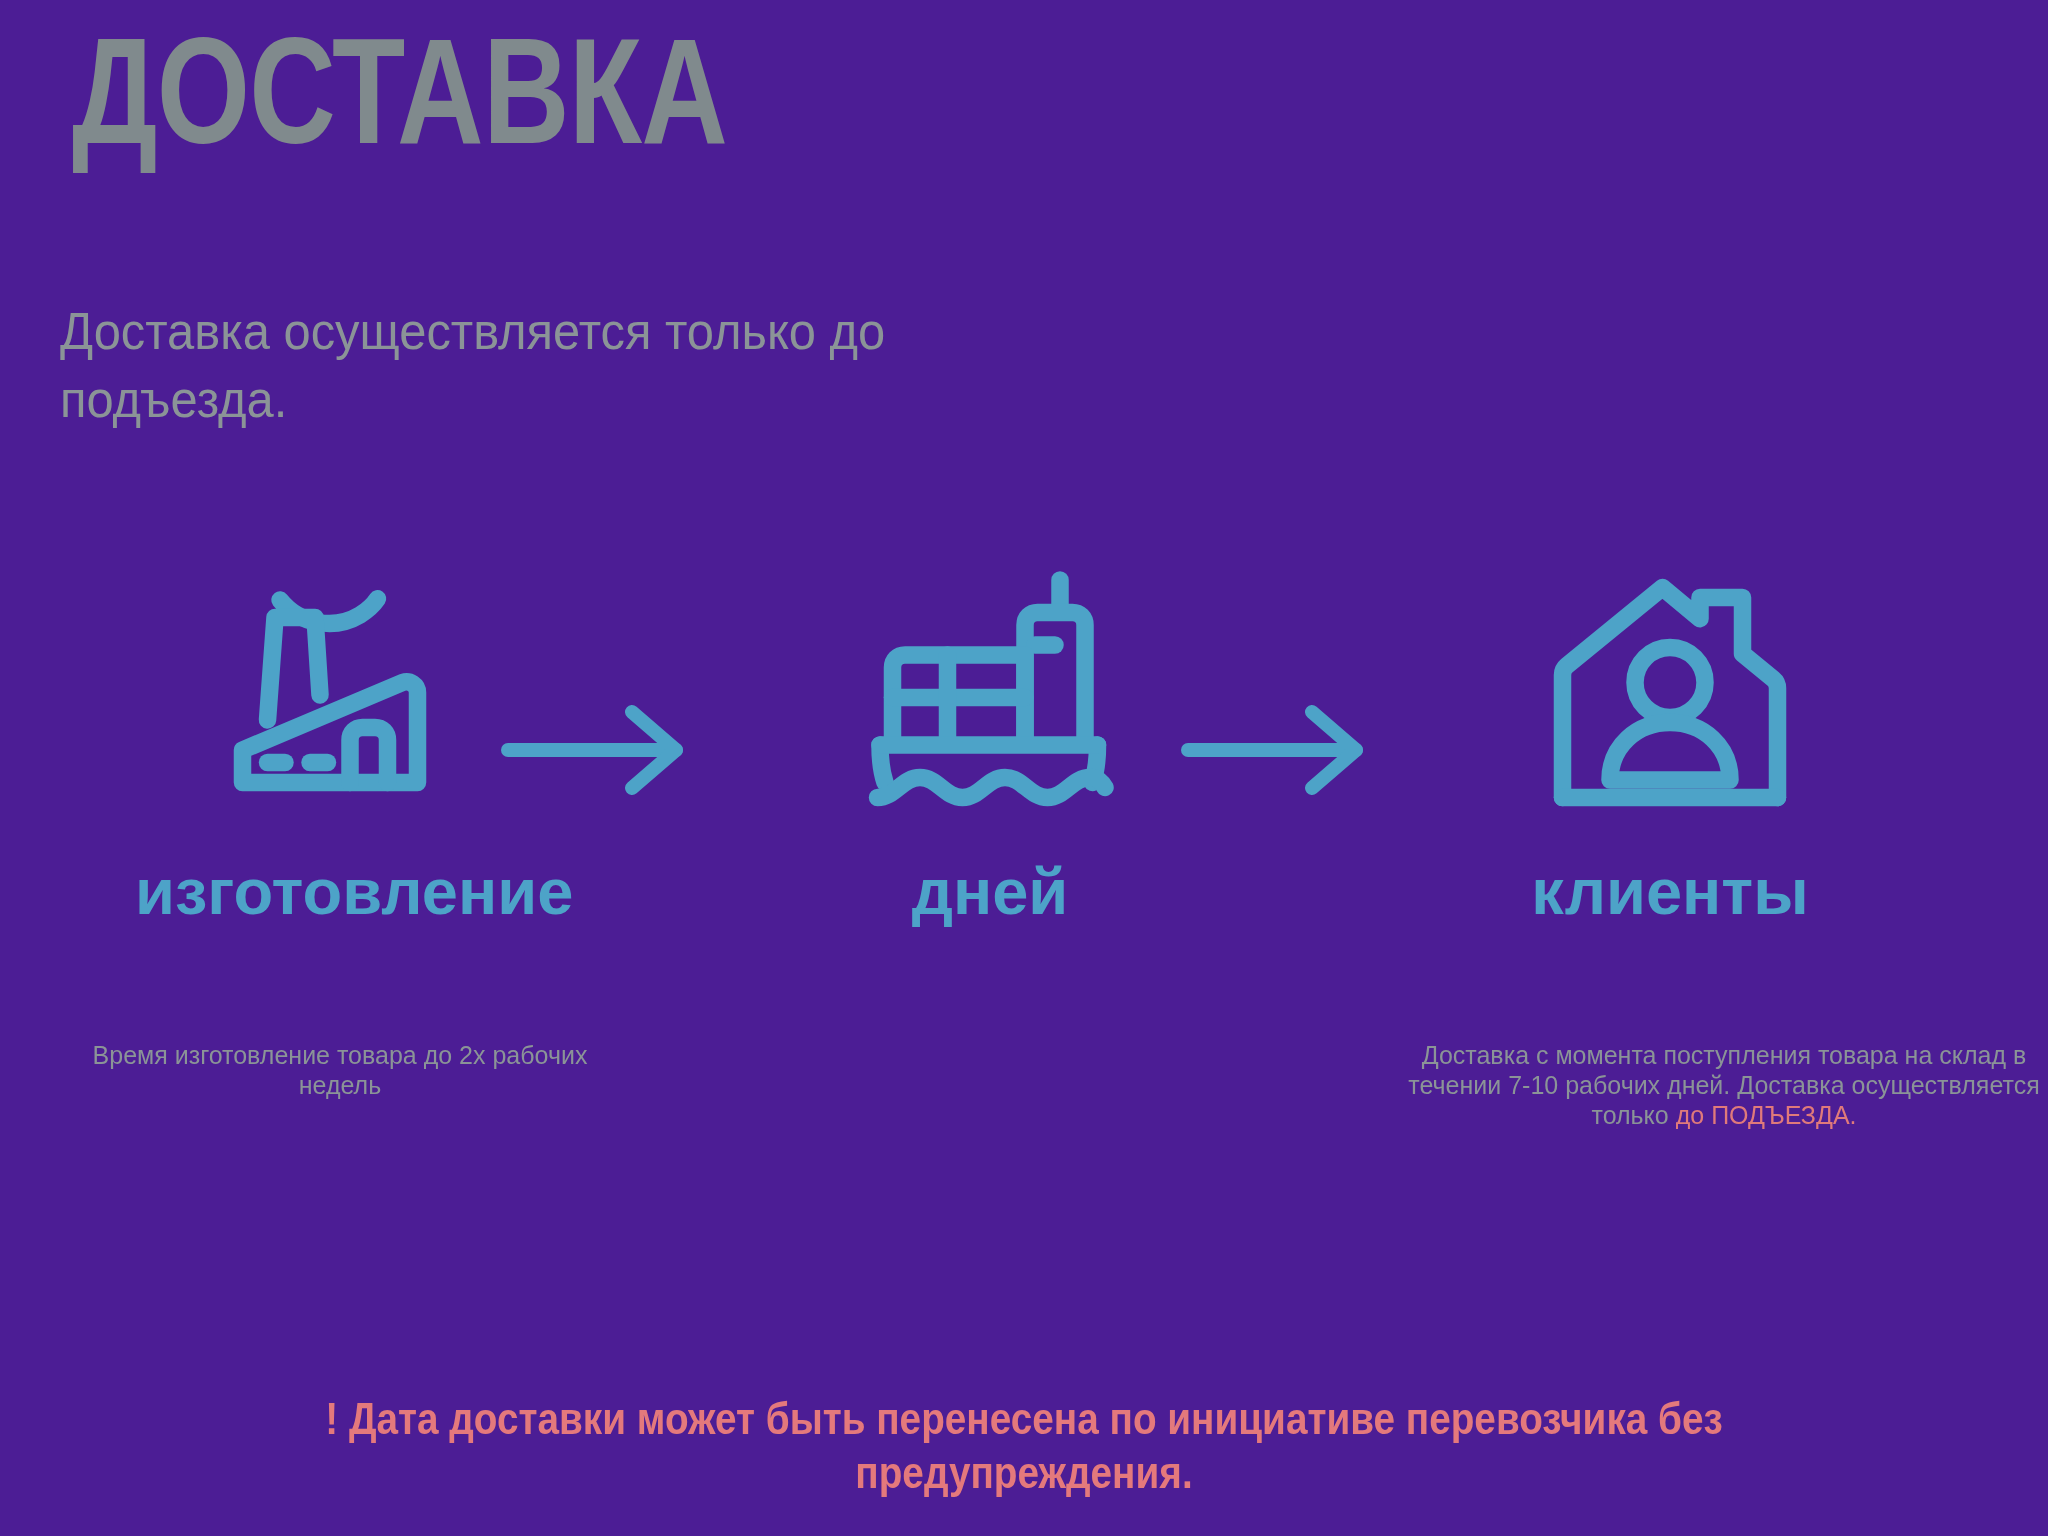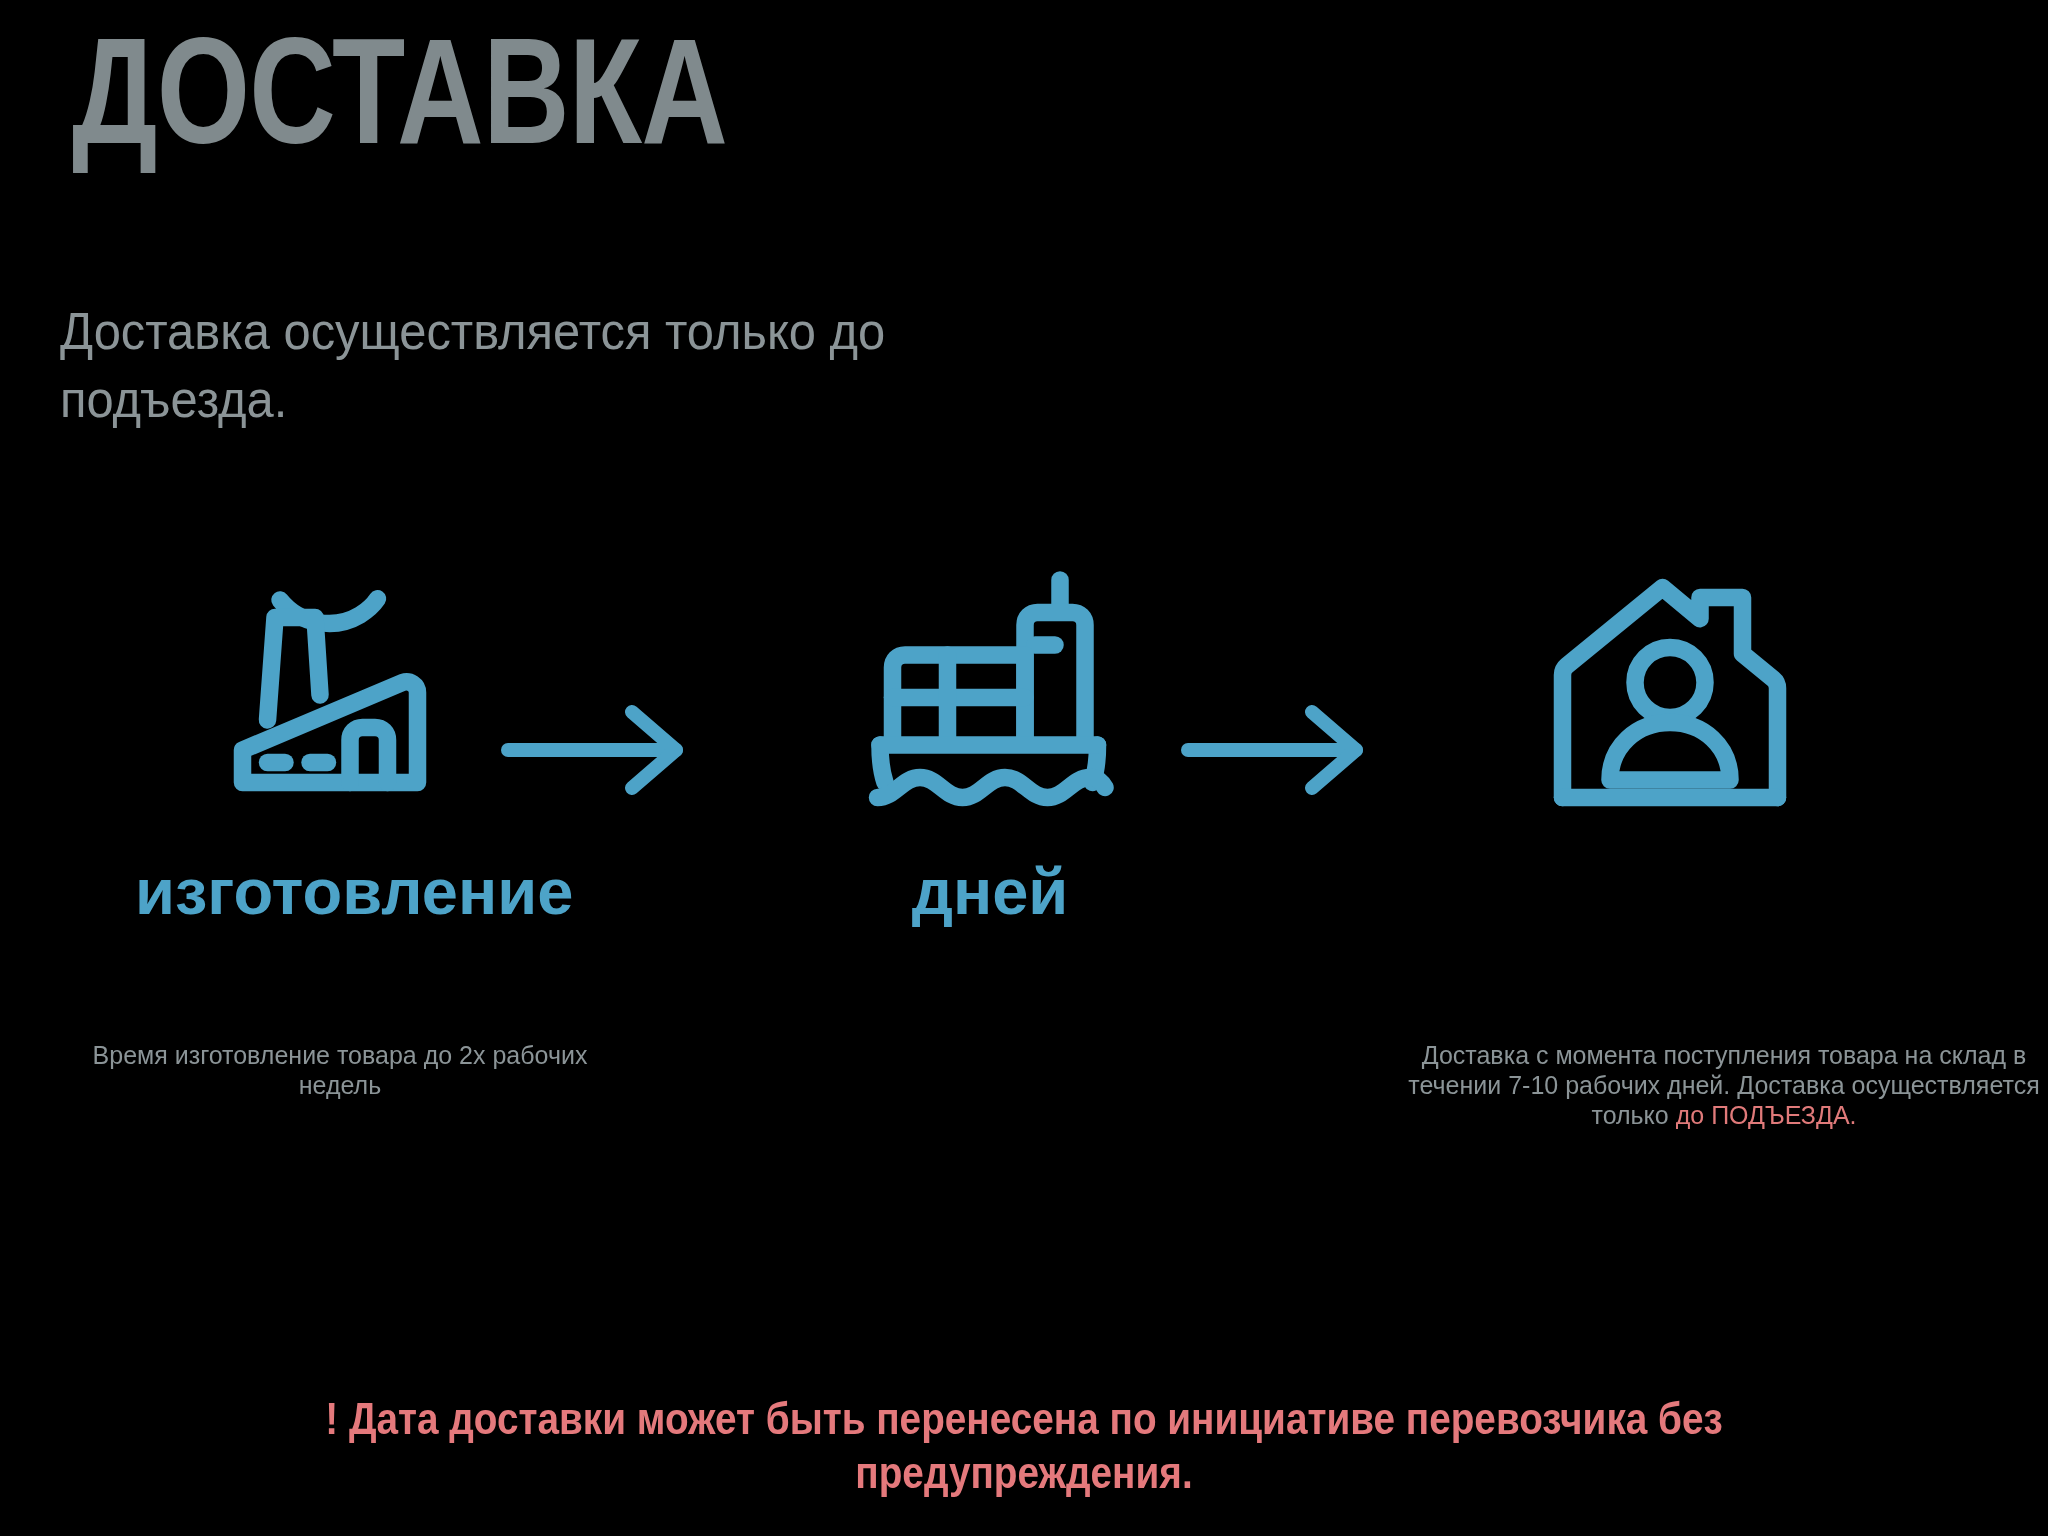--- a/index.html
+++ b/index.html
@@ -11,21 +11,21 @@
     width: 2048px;
     height: 1536px;
     overflow: hidden;
     font-family: "Liberation Sans", "DejaVu Sans", sans-serif;
     position: relative;
   }
 
   .slide {
     position: absolute;
     inset: 0;
-    background: #000000;
+    background: #4c1d95;
   }
 
   
   .page-title {
     position: absolute;
     left: 72px;
     top: 16px;
     font-size: 150px;
     line-height: 1.0;
     font-weight: bold;
@@ -184,20 +184,21 @@
       <svg width="250" height="250" viewBox="0 0 100 100" fill="none" stroke="#4da3c8" stroke-width="7" stroke-linecap="round" stroke-linejoin="round">
 
         <path d="M7 93 L7 44 C7 42.5, 7.6 41.2, 8.7 40.3 L47 9 L62 21.5 L62 13 L79 13 L79 35.5 L91.3 45.6 C92.4 46.5, 93 47.8, 93 49.3 L93 93"></path>
         <path d="M7 93 L93 93"></path>
 
         <circle cx="50" cy="47" r="14"></circle>
 
         <path d="M26 86 C26 72.5, 36.7 63, 50 63 C63.3 63, 74 72.5, 74 86 Z"></path>
       </svg>
     </div>
+    <div class="stage-label">клиенты</div>
   </div>
 
   <div class="desc desc-1">Время изготовление товара до 2х рабочих недель</div>
 
 
   <div class="desc desc-3">
     <span>Доставка с момента поступления товара на склад в течении 7-10 рабочих дней. Доставка осуществляется только </span><span class="accent-red">до ПОДЪЕЗДА.</span>
   </div>
 
   <div class="footer-note">! Дата доставки может быть перенесена по инициативе перевозчика без предупреждения.</div>

